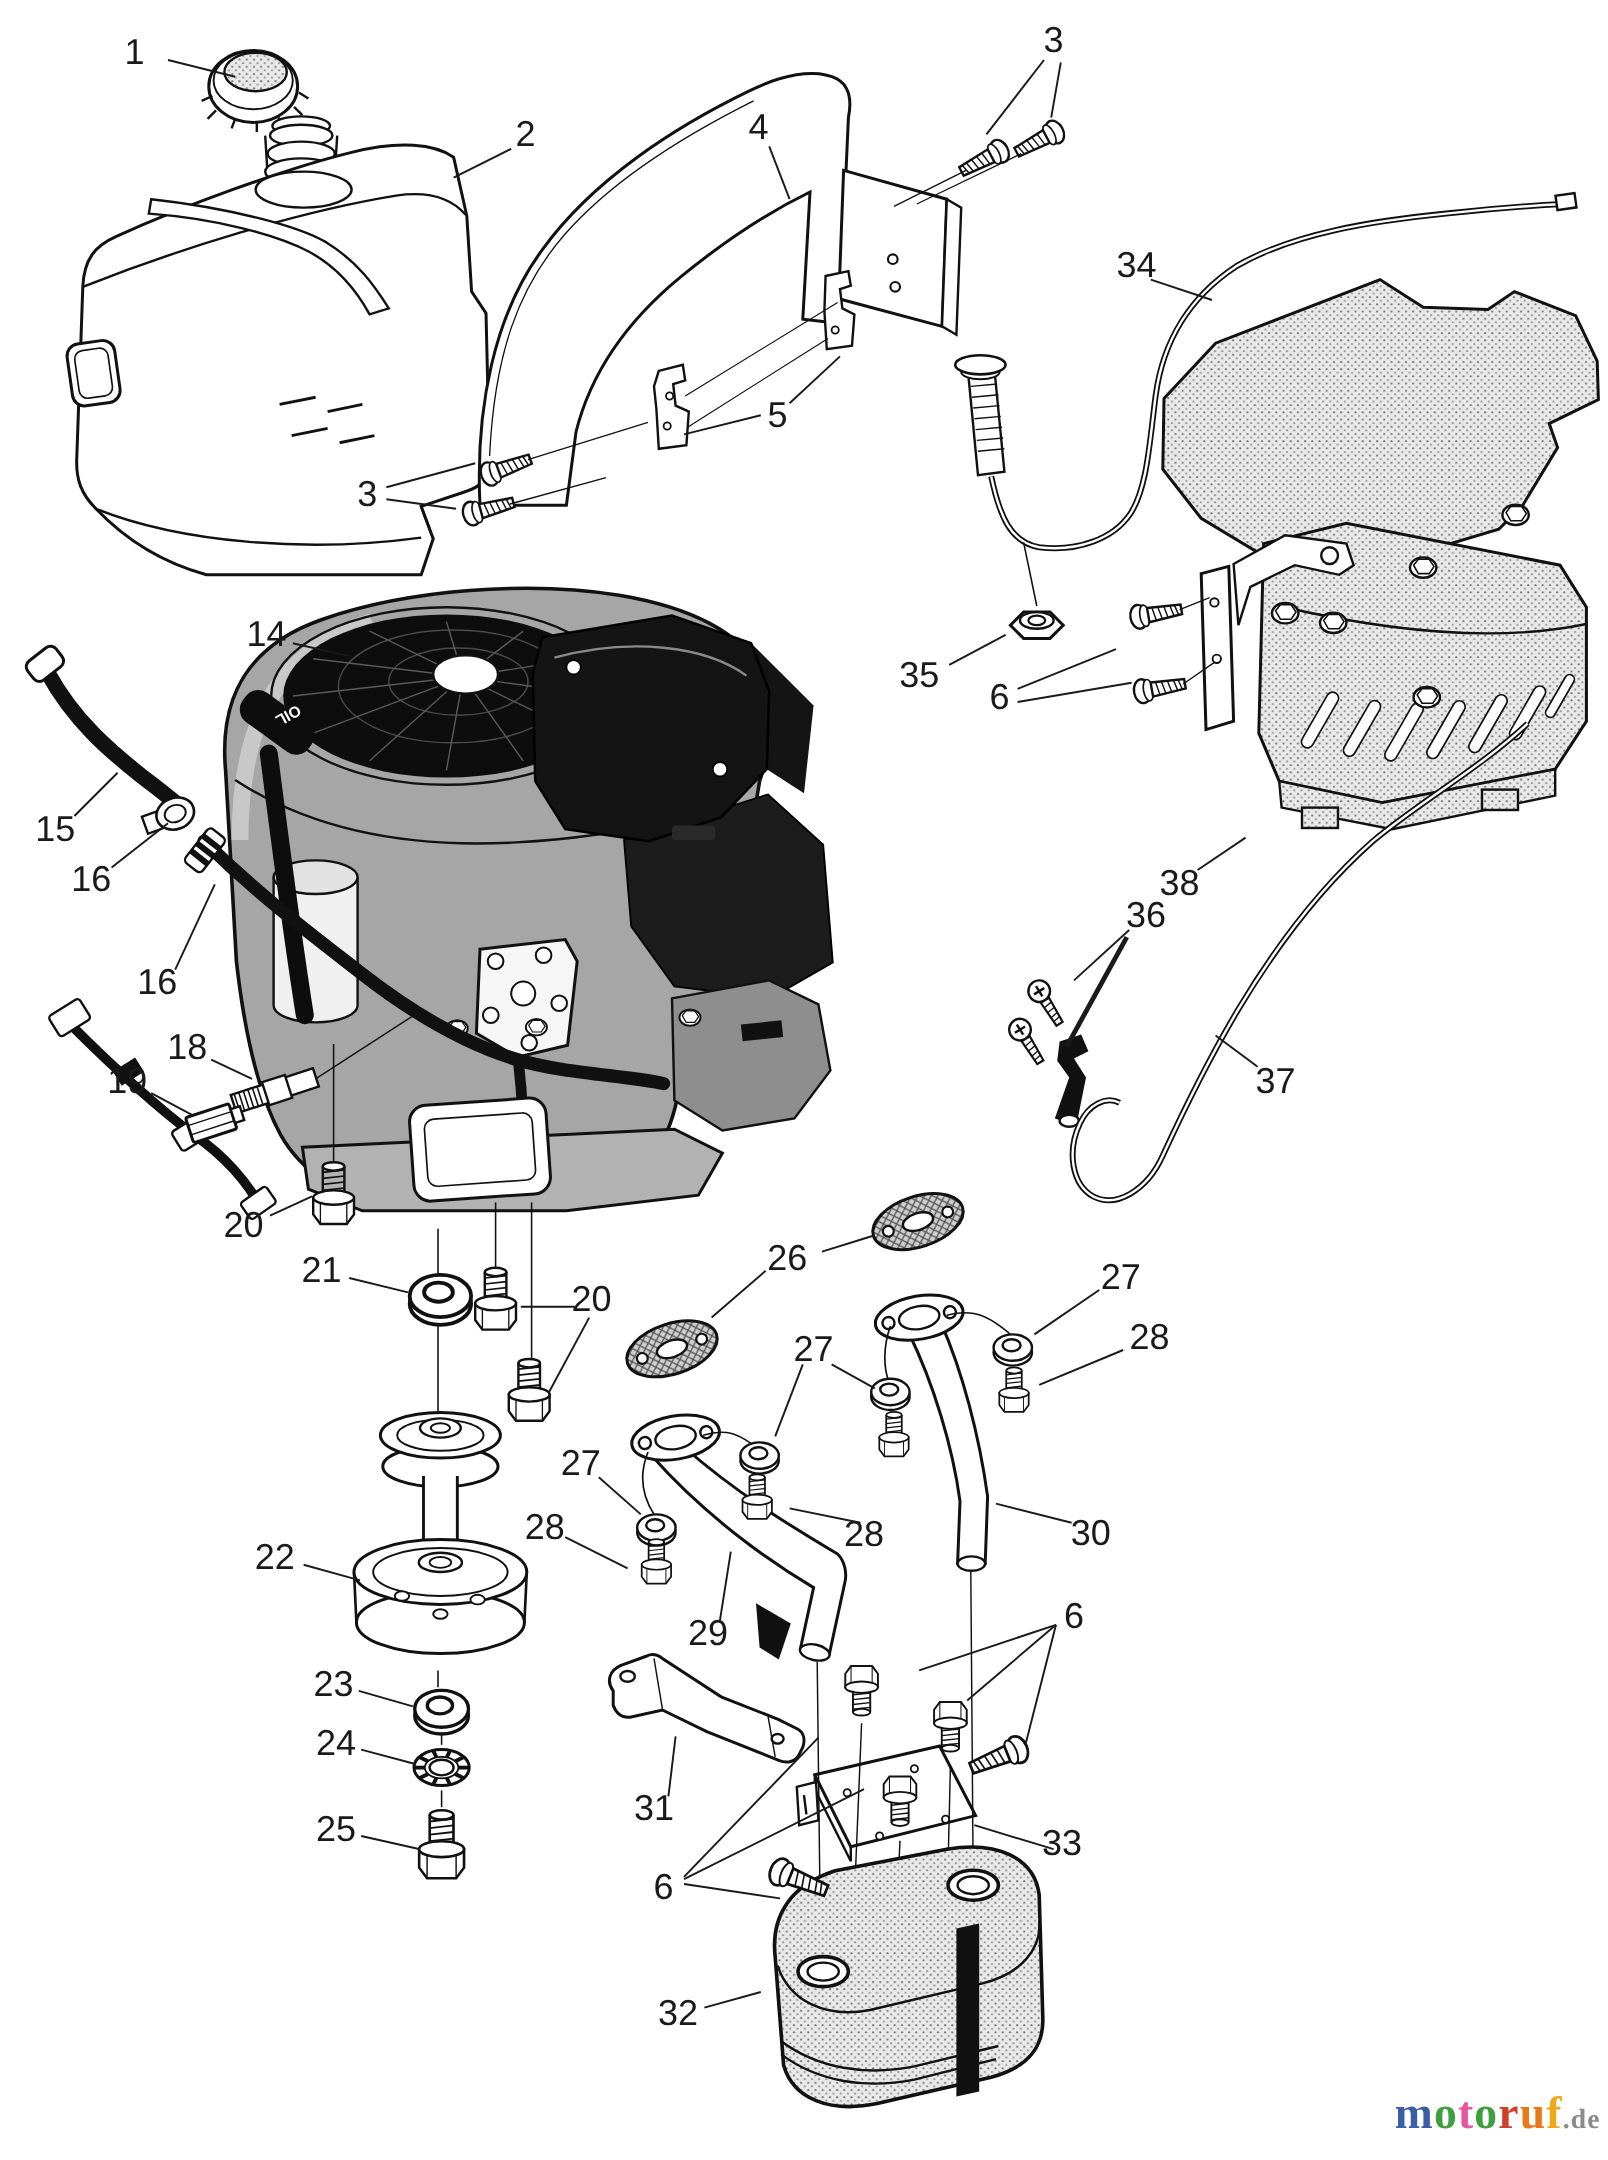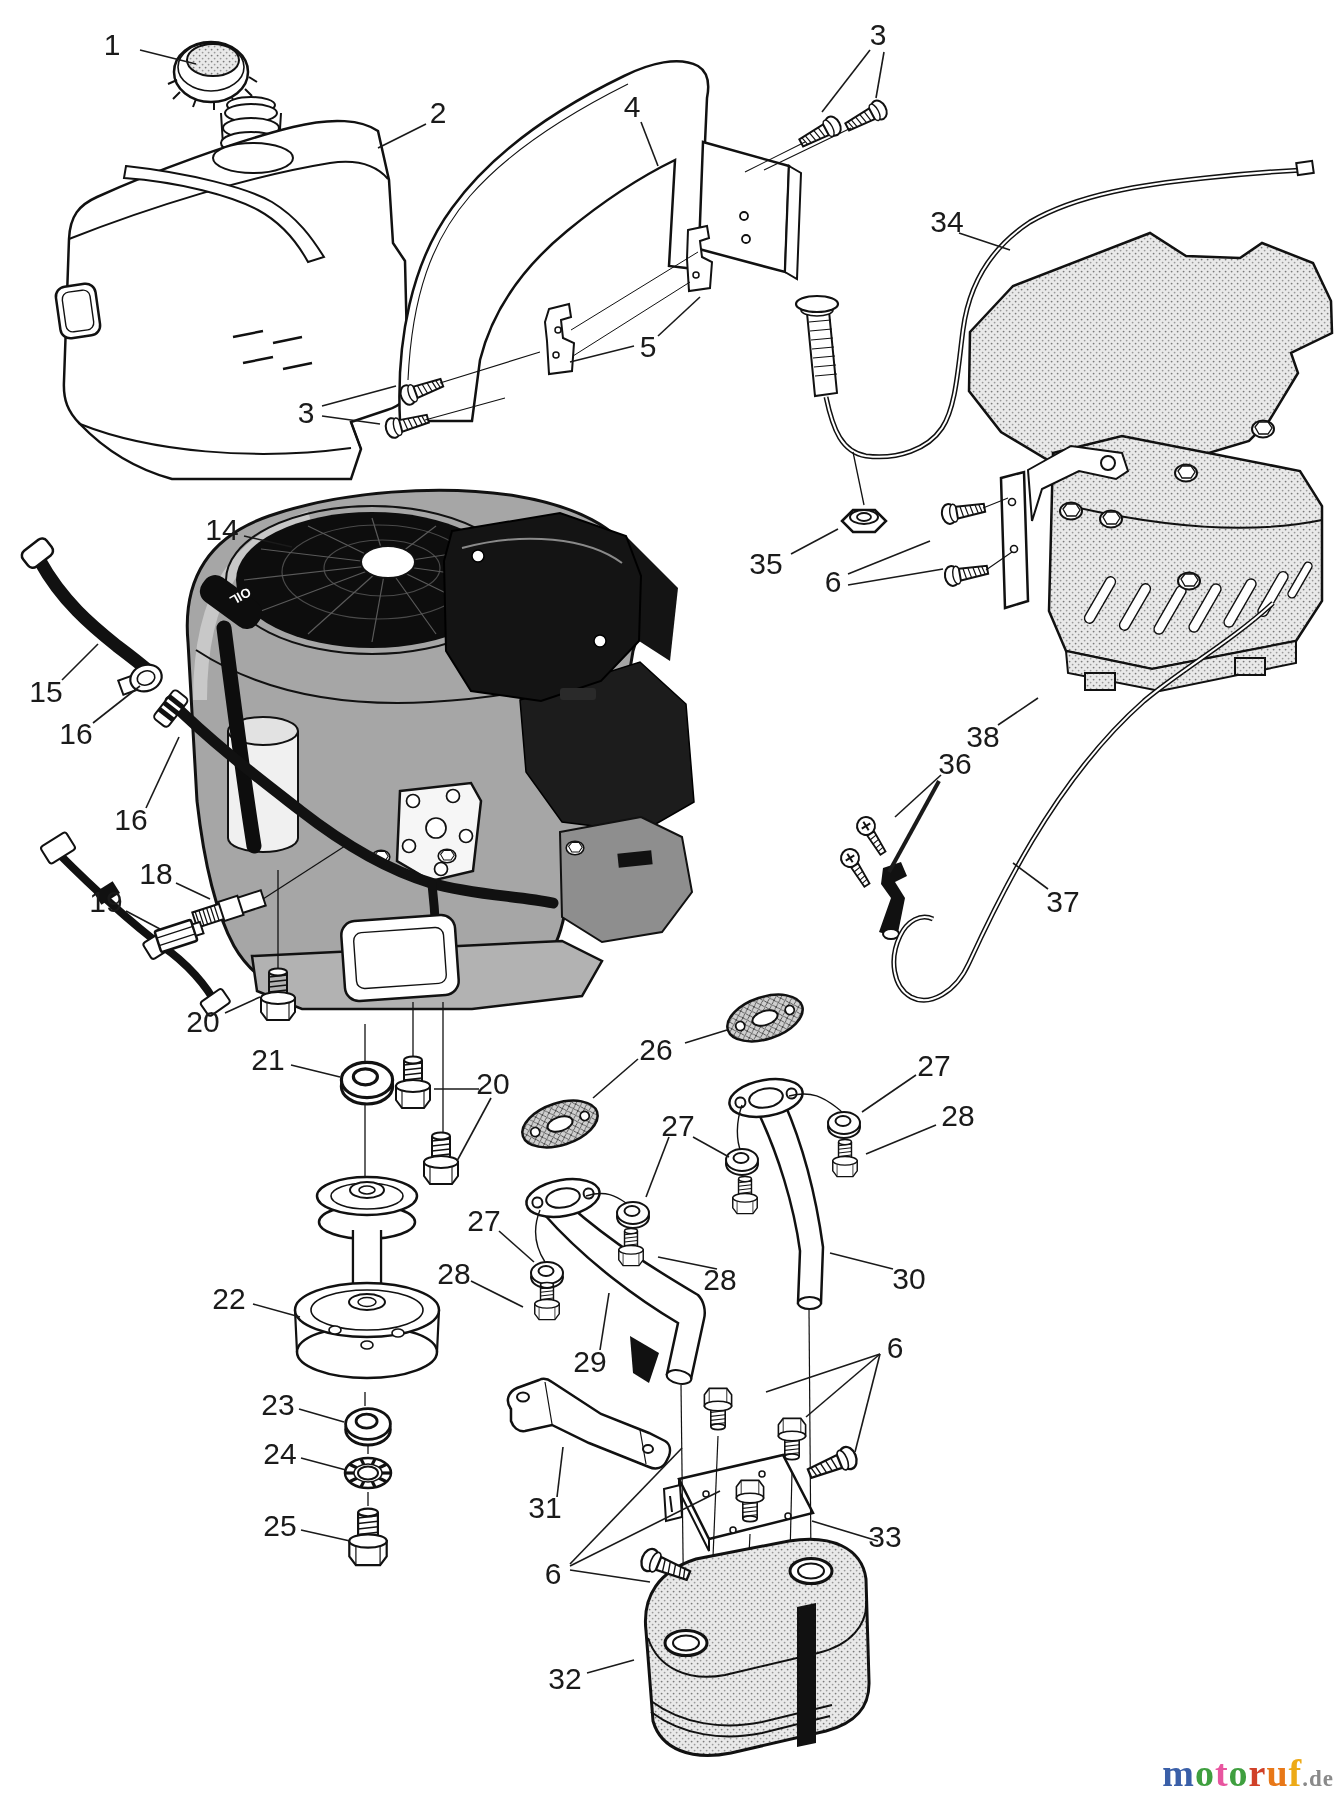--- a/index.html
+++ b/index.html
@@ -1,20 +1,20 @@
 <!DOCTYPE html>
 <html><head>
 <meta charset="utf-8">
 <style>
   html,body{margin:0;padding:0;background:#fff;}
   #page{position:relative;width:1340px;height:1800px;background:#fff;overflow:hidden;
         font-family:"Liberation Sans",sans-serif;}
   svg{position:absolute;left:0;top:0;}
   .callout{font:30px "Liberation Sans",sans-serif;fill:#1a1a1a;}
-  #watermark{position:absolute;right:6px;bottom:8px;
+  #watermark{position:absolute;right:6px;bottom:20px;
              font-family:"Liberation Serif",serif;font-weight:bold;font-size:38px;
              letter-spacing:1px;line-height:1;}
   #watermark .suffix{font-size:23px;font-weight:bold;}
 </style>
 </head>
 <body>
 
 <div id="page">
 <svg id="art" width="1340" height="1800" viewBox="0 0 1340 1800">
 <defs>

